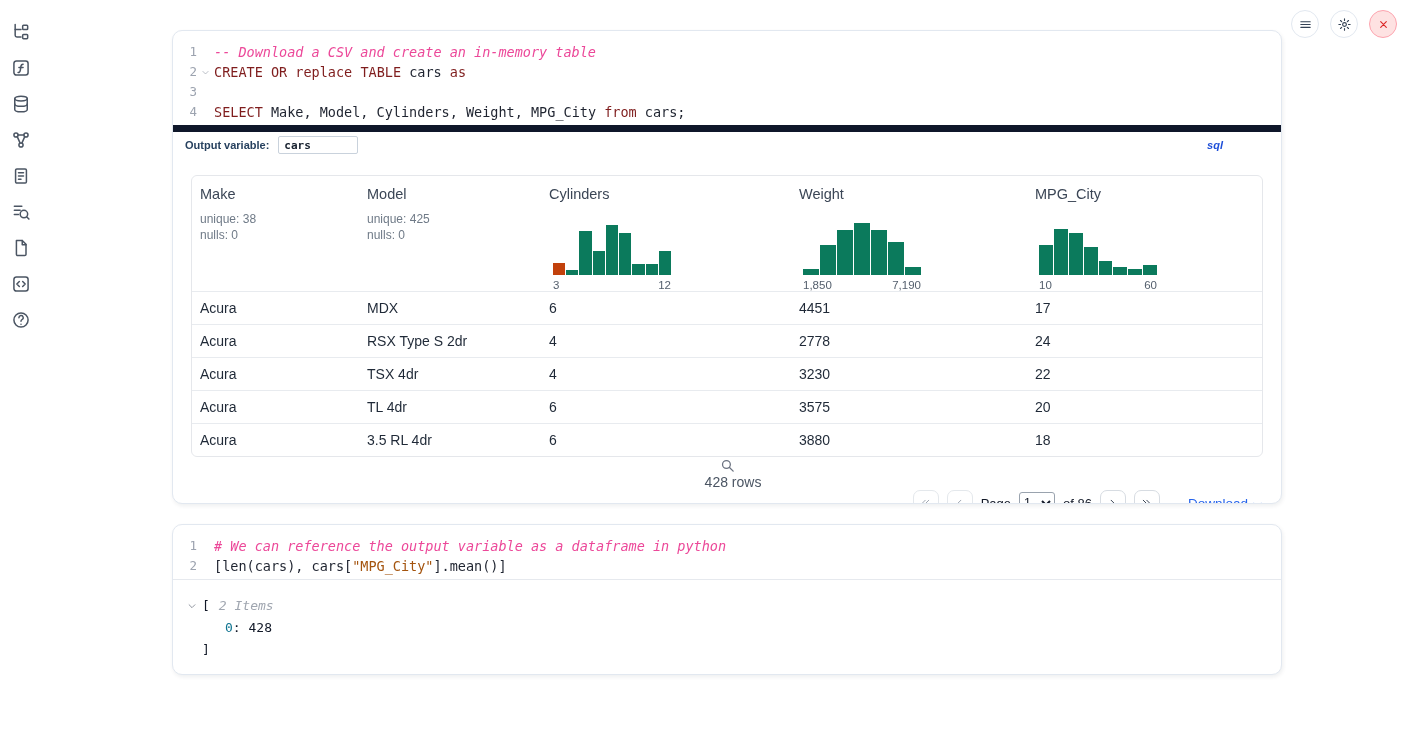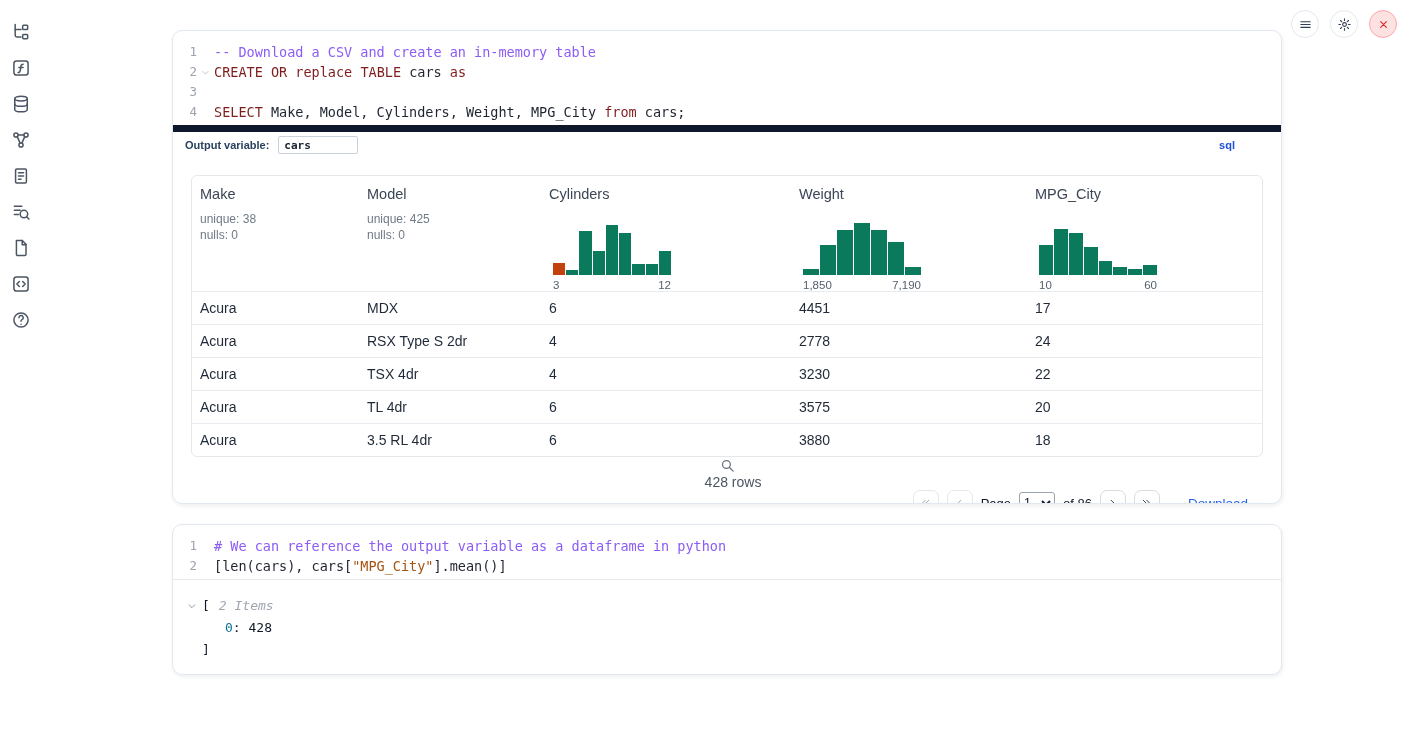--- a/index.html
+++ b/index.html
@@ -31,30 +31,30 @@
 
   
   .code-block { padding:11px 0 3px; }
   .code-line { display:flex; font-family:"DejaVu Sans Mono", monospace; font-size:13.5px; line-height:20px; }
   .gutter { width:24px; text-align:right; color:#9ca3af; flex:none; font-size:12.5px; }
   .fold { width:17px; flex:none; display:flex; align-items:center; justify-content:center; color:#9ca3af; }
   .fold .icon { width:9px; height:9px; }
   .code-content { white-space:pre; color:#1f2430; }
   .tok-p { color:#1f2430; }
   .tok-k { color:#7f1d1d; }
-  .tok-c { color:#8b5cf6; }
+  .tok-c { color:#ec4899;font-style:italic; }
   .tok-s { color:#a4540e; }
 
   
   .outvar { display:flex; align-items:center; gap:9px; border-top:7px solid #0f172a; padding:4px 14px 5px 12px; }
   .outvar-label { font-size:11px; font-weight:700; color:#27415f; }
   .outvar-input { width:80px; height:18px; border:1px solid #c9d2dc; border-radius:2px;
                   font-family:"DejaVu Sans Mono", monospace; font-size:11px; font-weight:700;
                   color:#16202e; padding:0 5px; outline:none; }
-  .lang-badge { margin-left:auto; margin-right:32px; font-size:11px; font-weight:600; color:#1d4ed8; }
+  .lang-badge { margin-left:auto; margin-right:44px; font-size:11px; font-weight:600; color:#1d4ed8;font-style:italic; }
 
   
   .table-wrap { margin:16px 18px 0; border:1px solid #e5e7eb; border-radius:6px; overflow:hidden; }
   .tgrid { display:grid; grid-template-columns:167px 182px 250px 236px 1fr; }
   .th { padding:10px 8px 0; }
   .th-label { font-size:14.5px; color:#3b4656; }
   .th-body { position:relative; height:80px; margin-top:9px; }
   .stat { font-size:12px; color:#6f7a87; line-height:16px; }
   .hist { position:absolute; left:4px; bottom:16px; width:118px; height:54px;
           display:flex; align-items:flex-end; gap:1px; }

